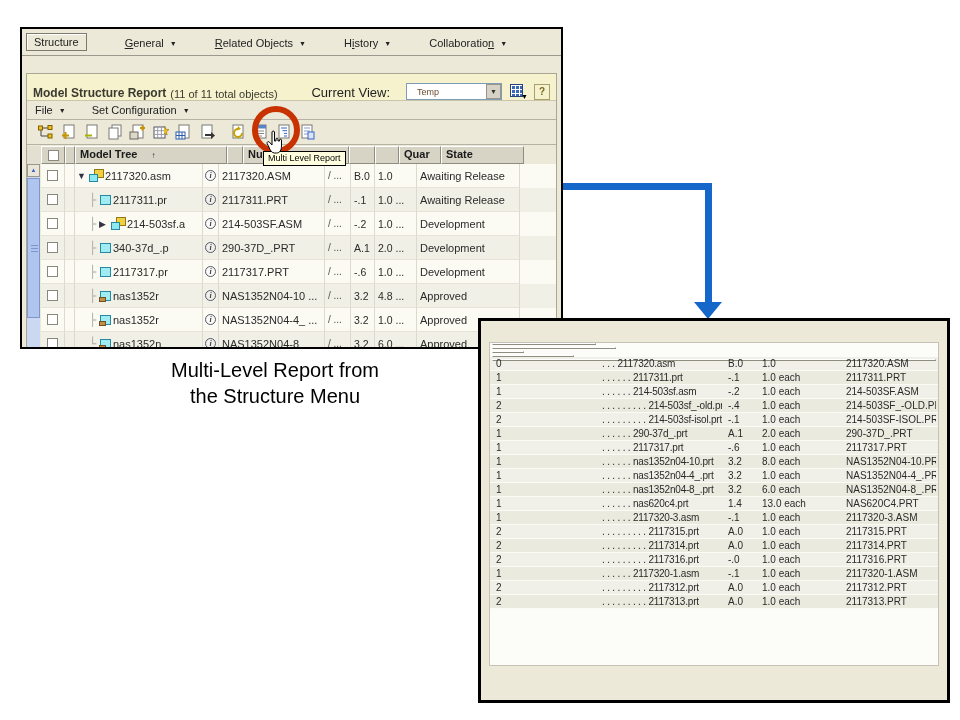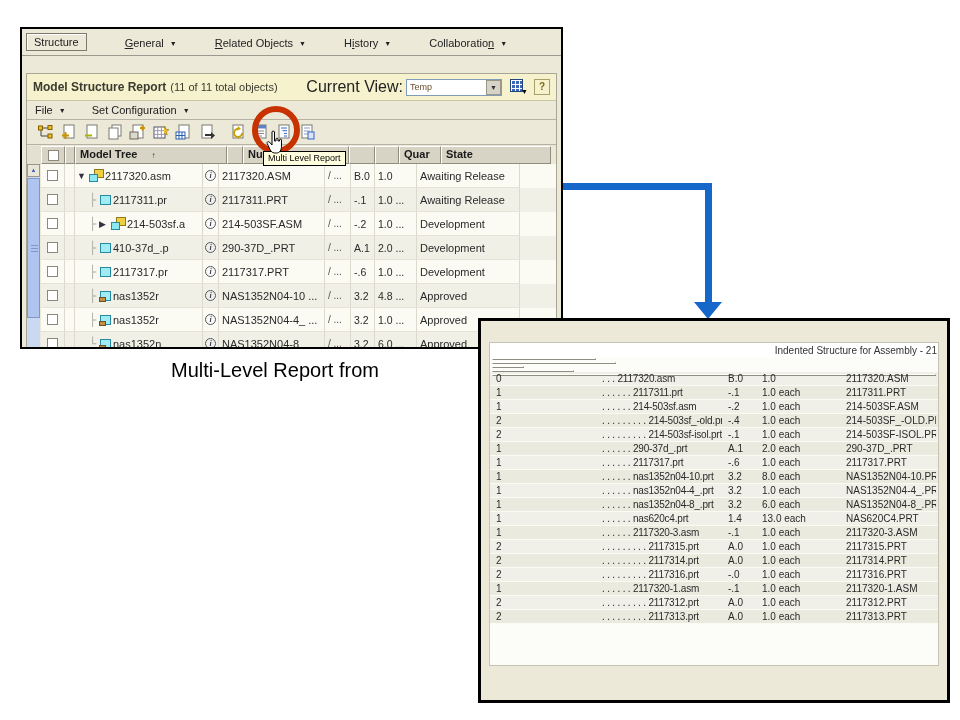--- a/index.html
+++ b/index.html
@@ -5,27 +5,27 @@
   * { box-sizing: border-box; margin: 0; padding: 0; }
   html,body { width: 960px; height: 720px; background:#fff; font-family:"Liberation Sans", sans-serif; position:relative; overflow:hidden; }
 
   
   .win1 { position:absolute; left:20px; top:27px; width:543px; height:322px; border:2px solid #000000; background:#ECE9D8; overflow:hidden; z-index:1; }
   .tabbar { height:27px; display:flex; align-items:center; padding-left:4px; border-bottom:1px solid #9C9A8E; }
   .tab-structure { font-size:11px; color:#222; background:#ECE9D8; border:1px solid #7d7a6d; box-shadow:inset 1px 1px 0 #fff; padding:2px 7px; cursor:default; }
   .menu-item { font-size:11px; color:#222; margin-left:38px; white-space:nowrap; cursor:default; }
   .menu-item .arr, .menubar .arr { font-size:7px; vertical-align:1px; margin-left:3px; color:#222; }
   .panel { position:absolute; left:4px; right:4px; top:44px; bottom:0; border:1px solid #A9A695; border-bottom:none; background:#ECE9D8; }
-  .headerbar { background:#F6F2CD; height:27px; display:flex; align-items:center; padding:0 6px; border-bottom:1px solid #C9C5A8; }
+  .headerbar { background:#F6F2CD; height:27px; display:flex; align-items:flex-end; padding:0 6px; border-bottom:1px solid #C9C5A8; }
   .hb-title { font-size:12px; font-weight:bold; color:#3A3A30; white-space:nowrap; }
   .hb-count { font-size:11px; font-weight:normal; color:#3A3A30; margin-left:4px; white-space:nowrap; }
   .hb-spacer { flex:1; }
-  .hb-cv-label { font-size:16px; color:#222; margin-right:3px; white-space:nowrap; }
+  .hb-cv-label { font-size:13px; color:#222; margin-right:16px; white-space:nowrap; }
   .hb-select { width:96px; height:17px; background:#fff; border:1px solid #7F9DB9; display:flex; align-items:center; }
-  .hb-select .val { flex:1; font-size:9px; color:#6b4e2e; padding-left:3px; overflow:hidden; white-space:nowrap; }
+  .hb-select .val { flex:1; font-size:9px; color:#6b4e2e; padding-left:10px; overflow:hidden; white-space:nowrap; }
   .hb-select .btn { width:15px; height:15px; background:#D6D2C6; border:1px solid #9a978a; font-size:7px; text-align:center; line-height:13px; color:#333; }
   .hb-grid-icon { width:18px; height:16px; margin-left:8px; position:relative; }
   .hb-grid-icon .g { position:absolute; left:0; top:0; width:13px; height:13px; background:#3B67B5; border:1px solid #24437c;
       background-image:linear-gradient(#fff 1px, transparent 1px), linear-gradient(90deg,#fff 1px, transparent 1px); background-size:4px 4px; }
   .hb-grid-icon .a { position:absolute; right:0; bottom:0; font-size:7px; color:#000; }
   .hb-help { width:16px; height:16px; margin-left:6px; background:#F6F2CD; border:1px solid #A89F6A; font-size:10px; font-weight:bold; color:#7A6A20; text-align:center; line-height:14px; }
   .menubar { height:19px; border-bottom:1px solid #B5B2A4; display:flex; align-items:center; gap:26px; padding-left:8px; font-size:11px; color:#222; }
   .toolbar { height:25px; border-bottom:1px solid #B5B2A4; display:flex; align-items:center; padding-left:10px; }
   .tb-icon { width:17px; height:16px; margin-right:6px; }
   .tb-icon.grp { margin-left:8px; }
@@ -174,21 +174,21 @@
         <div class="th c-cb" style="display:flex;align-items:center;justify-content:center;">
             <span class="checkbox"></span>
           </div>
         <div class="th" style="width:10px"></div>
         <div class="th" style="width:152px"><span>Model Tree</span><span class="sortarrow">↑</span></div>
         <div class="th" style="width:16px"></div>
         <div class="th" style="width:106px">Number</div>
         <div class="th" style="width:26px"></div>
         <div class="th" style="width:24px"></div>
         <div class="th" style="width:42px">Quar</div>
-        <div class="th" style="width:110px">State</div>
+        <div class="th" style="width:83px">State</div>
       </div>
       <div class="rows" id="win1-rows">
         <div class="scrollbar">
           <div class="sb-up">▲</div>
           <div class="sb-thumb">
               <span class="sb-grip"></span>
             </div>
         </div>
       <div class="row odd">
             <div class="cell c-cb">
@@ -259,21 +259,21 @@
           <div class="row even">
             <div class="cell c-cb">
               <span class="checkbox"></span>
             </div>
             <div class="cell c-sp"></div>
             <div class="cell c-tree">
               <span class="conn">├</span>
               <span class="ico-part">
                 <span class="c"></span>
               </span>
-              <span class="mt-label">410-37d_.p</span>
+              <span class="mt-label">340-37d_.p</span>
             </div>
             <div class="cell c-info">
               <span class="info-i">i</span>
             </div>
             <div class="cell c-num">290-37D_.PRT</div>
             <div class="cell c-mid">/ ...</div>
             <div class="cell c-ver">A.1</div>
             <div class="cell c-qty">2.0 ...</div>
             <div class="cell c-state">Development</div>
           </div>
@@ -374,25 +374,25 @@
 <div class="cursor">
   <svg width="22" height="26" viewBox="0 0 22 26">
     <path d="M8 2 C8 0.8 10.5 0.8 10.5 2 L10.5 11 L12 11 L12 9 C12 7.9 14 7.9 14 9 L14 11 L15.5 11 L15.5 10 C15.5 8.9 17.5 8.9 17.5 10 L17.5 16 C17.5 20 16 23 12.5 23 L10.5 23 C8 23 6.3 20.5 5.3 18 L3.2 13.5 C2.5 11.8 4.6 11 5.6 12.3 L8 15 Z" fill="#ffffff" stroke="#000000" stroke-width="1"></path>
   </svg>
 </div>
 <div class="arrow-h"></div>
 <div class="arrow-v"></div>
 <div class="arrow-head"></div>
 <div class="caption">
   <div>Multi-Level Report from</div>
+  <div>the Structure Menu</div>
 </div>
 
 <div class="win2">
   <div class="w2-content">
-    <div class="w2-subtitle">Indented Structure for Assembly - 21</div>
     <div class="w2-thead" id="win2-head">
         <div class="w2-th w2c-level">Level</div>
         <div class="w2-th w2c-fn">File Name<span class="w2-sort">↑</span></div>
         <div class="w2-th w2c-ver">Number</div>
         <div class="w2-th w2c-qty">Quantity</div>
         <div class="w2-th w2c-num">Number</div>
       </div>
     <div id="win2-rows">
         <div class="w2-row odd">
           <div class="w2-cell w2c-level">0</div>

